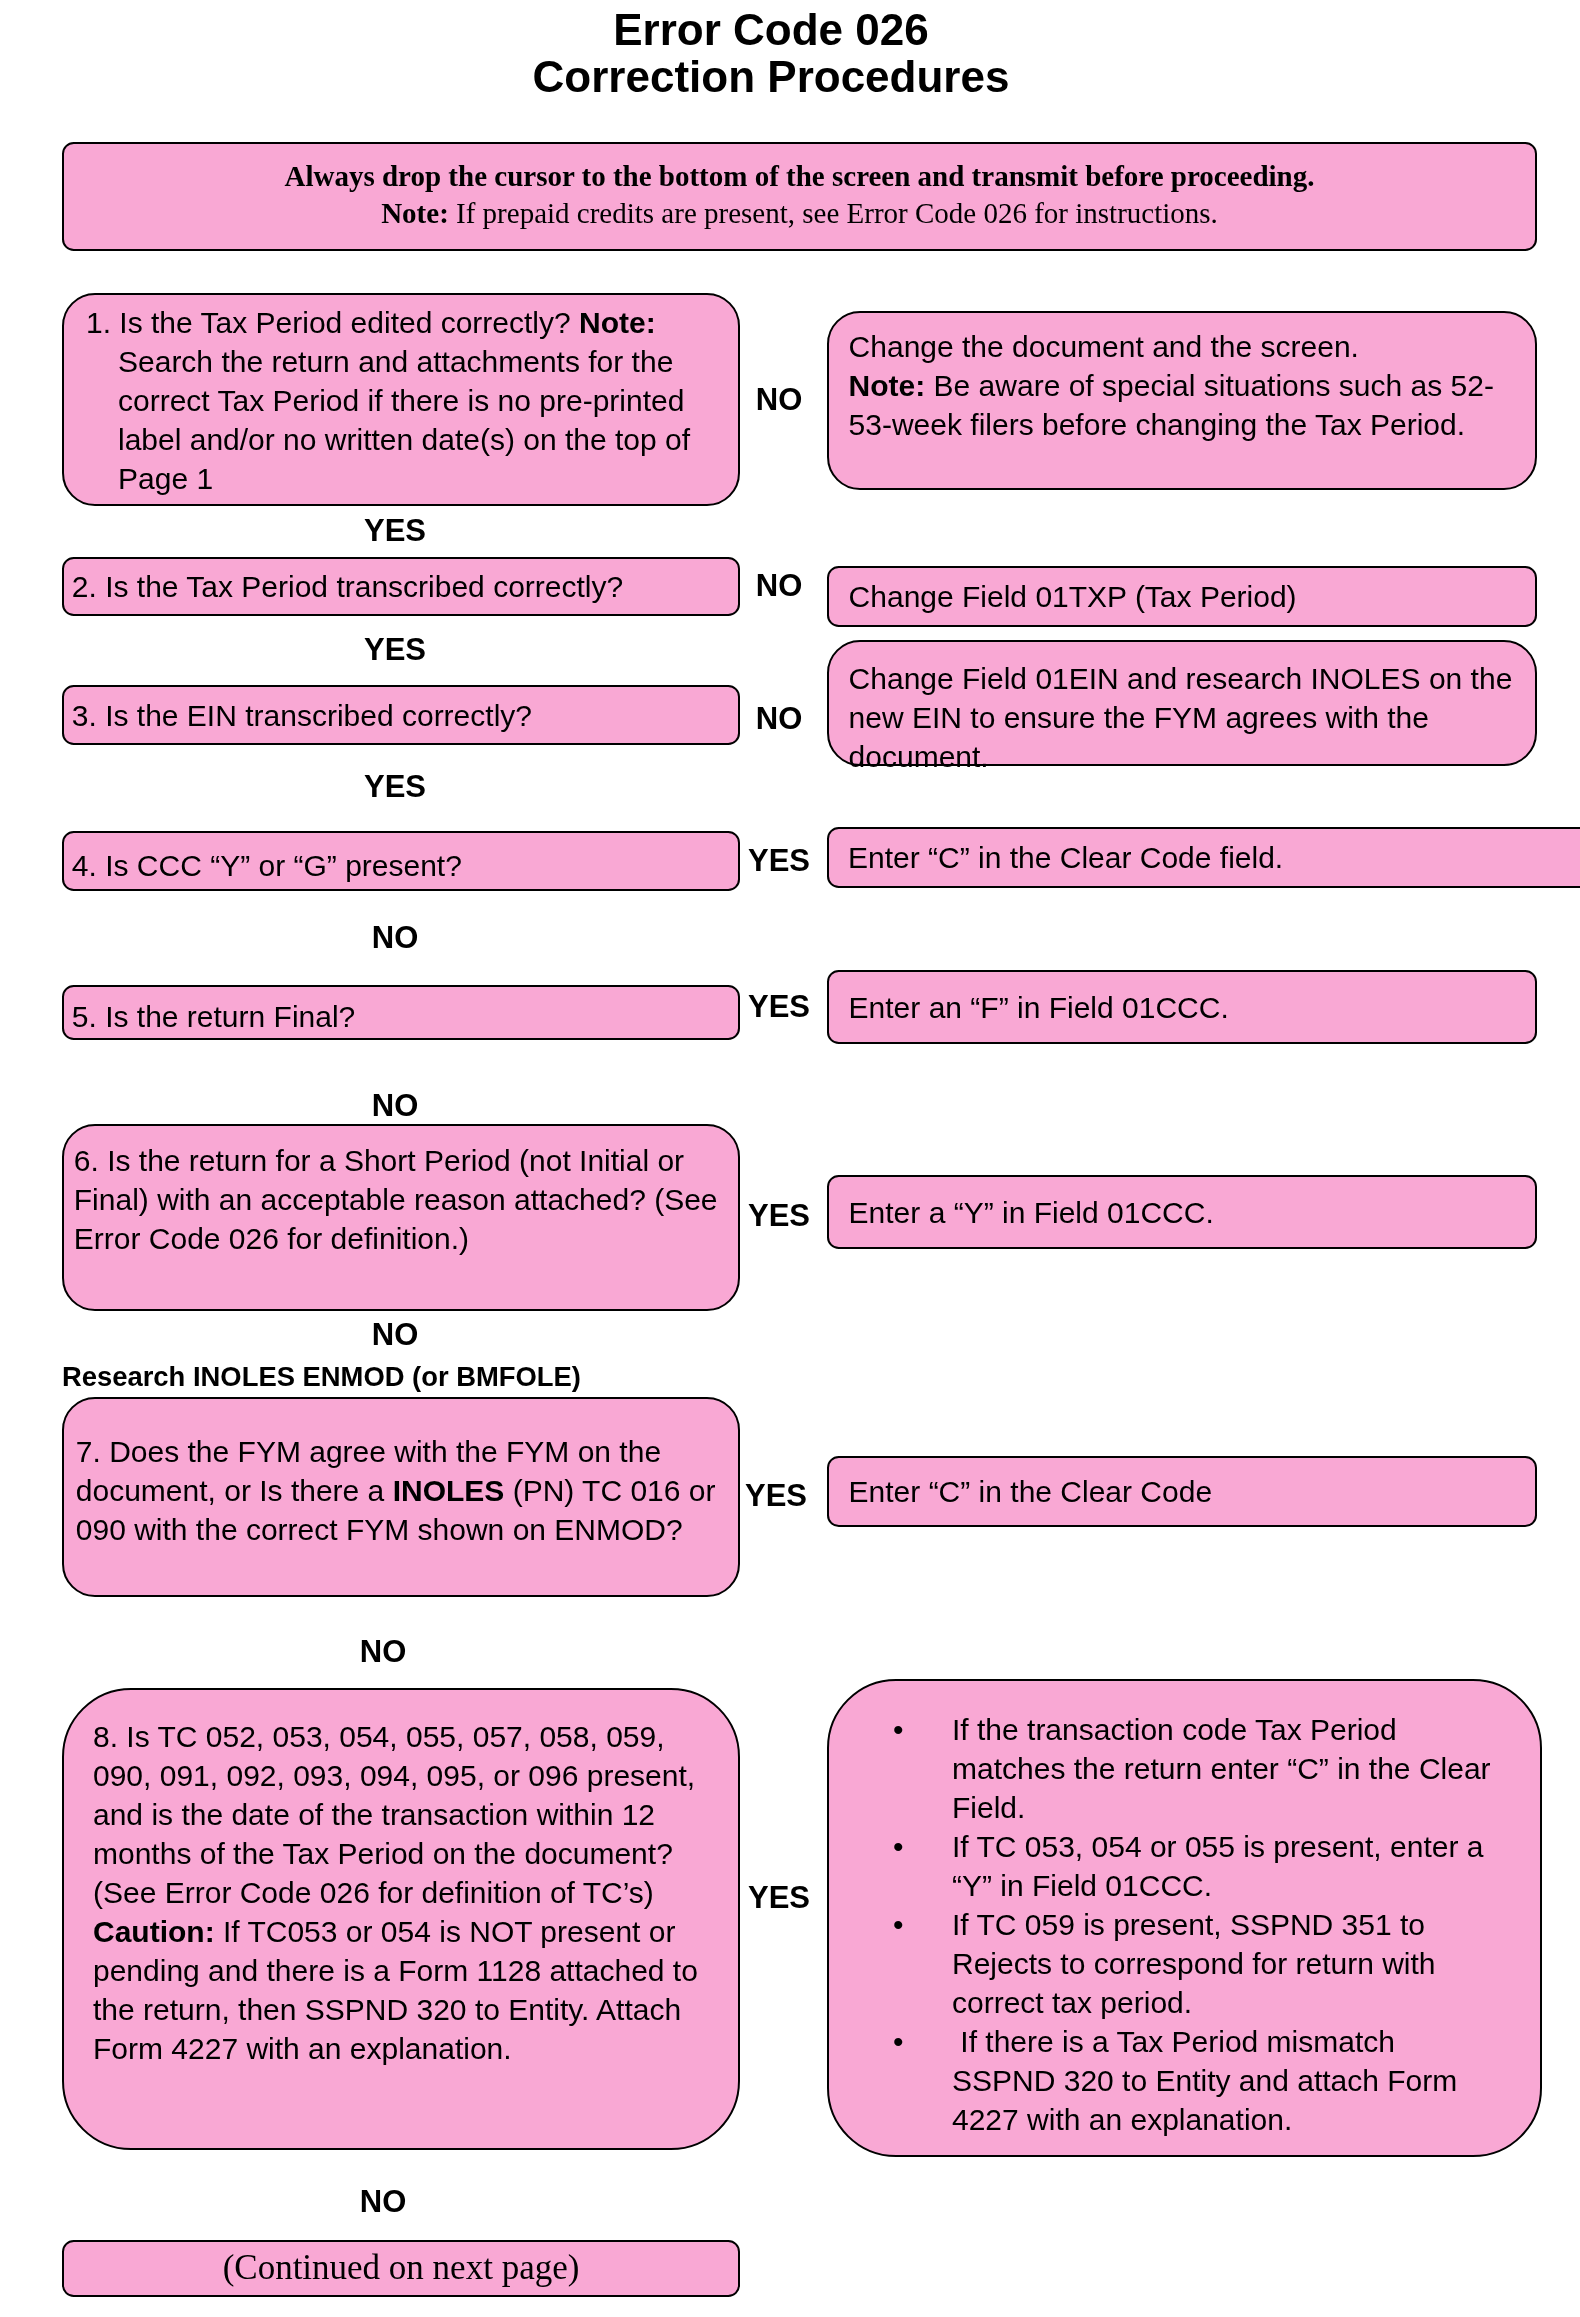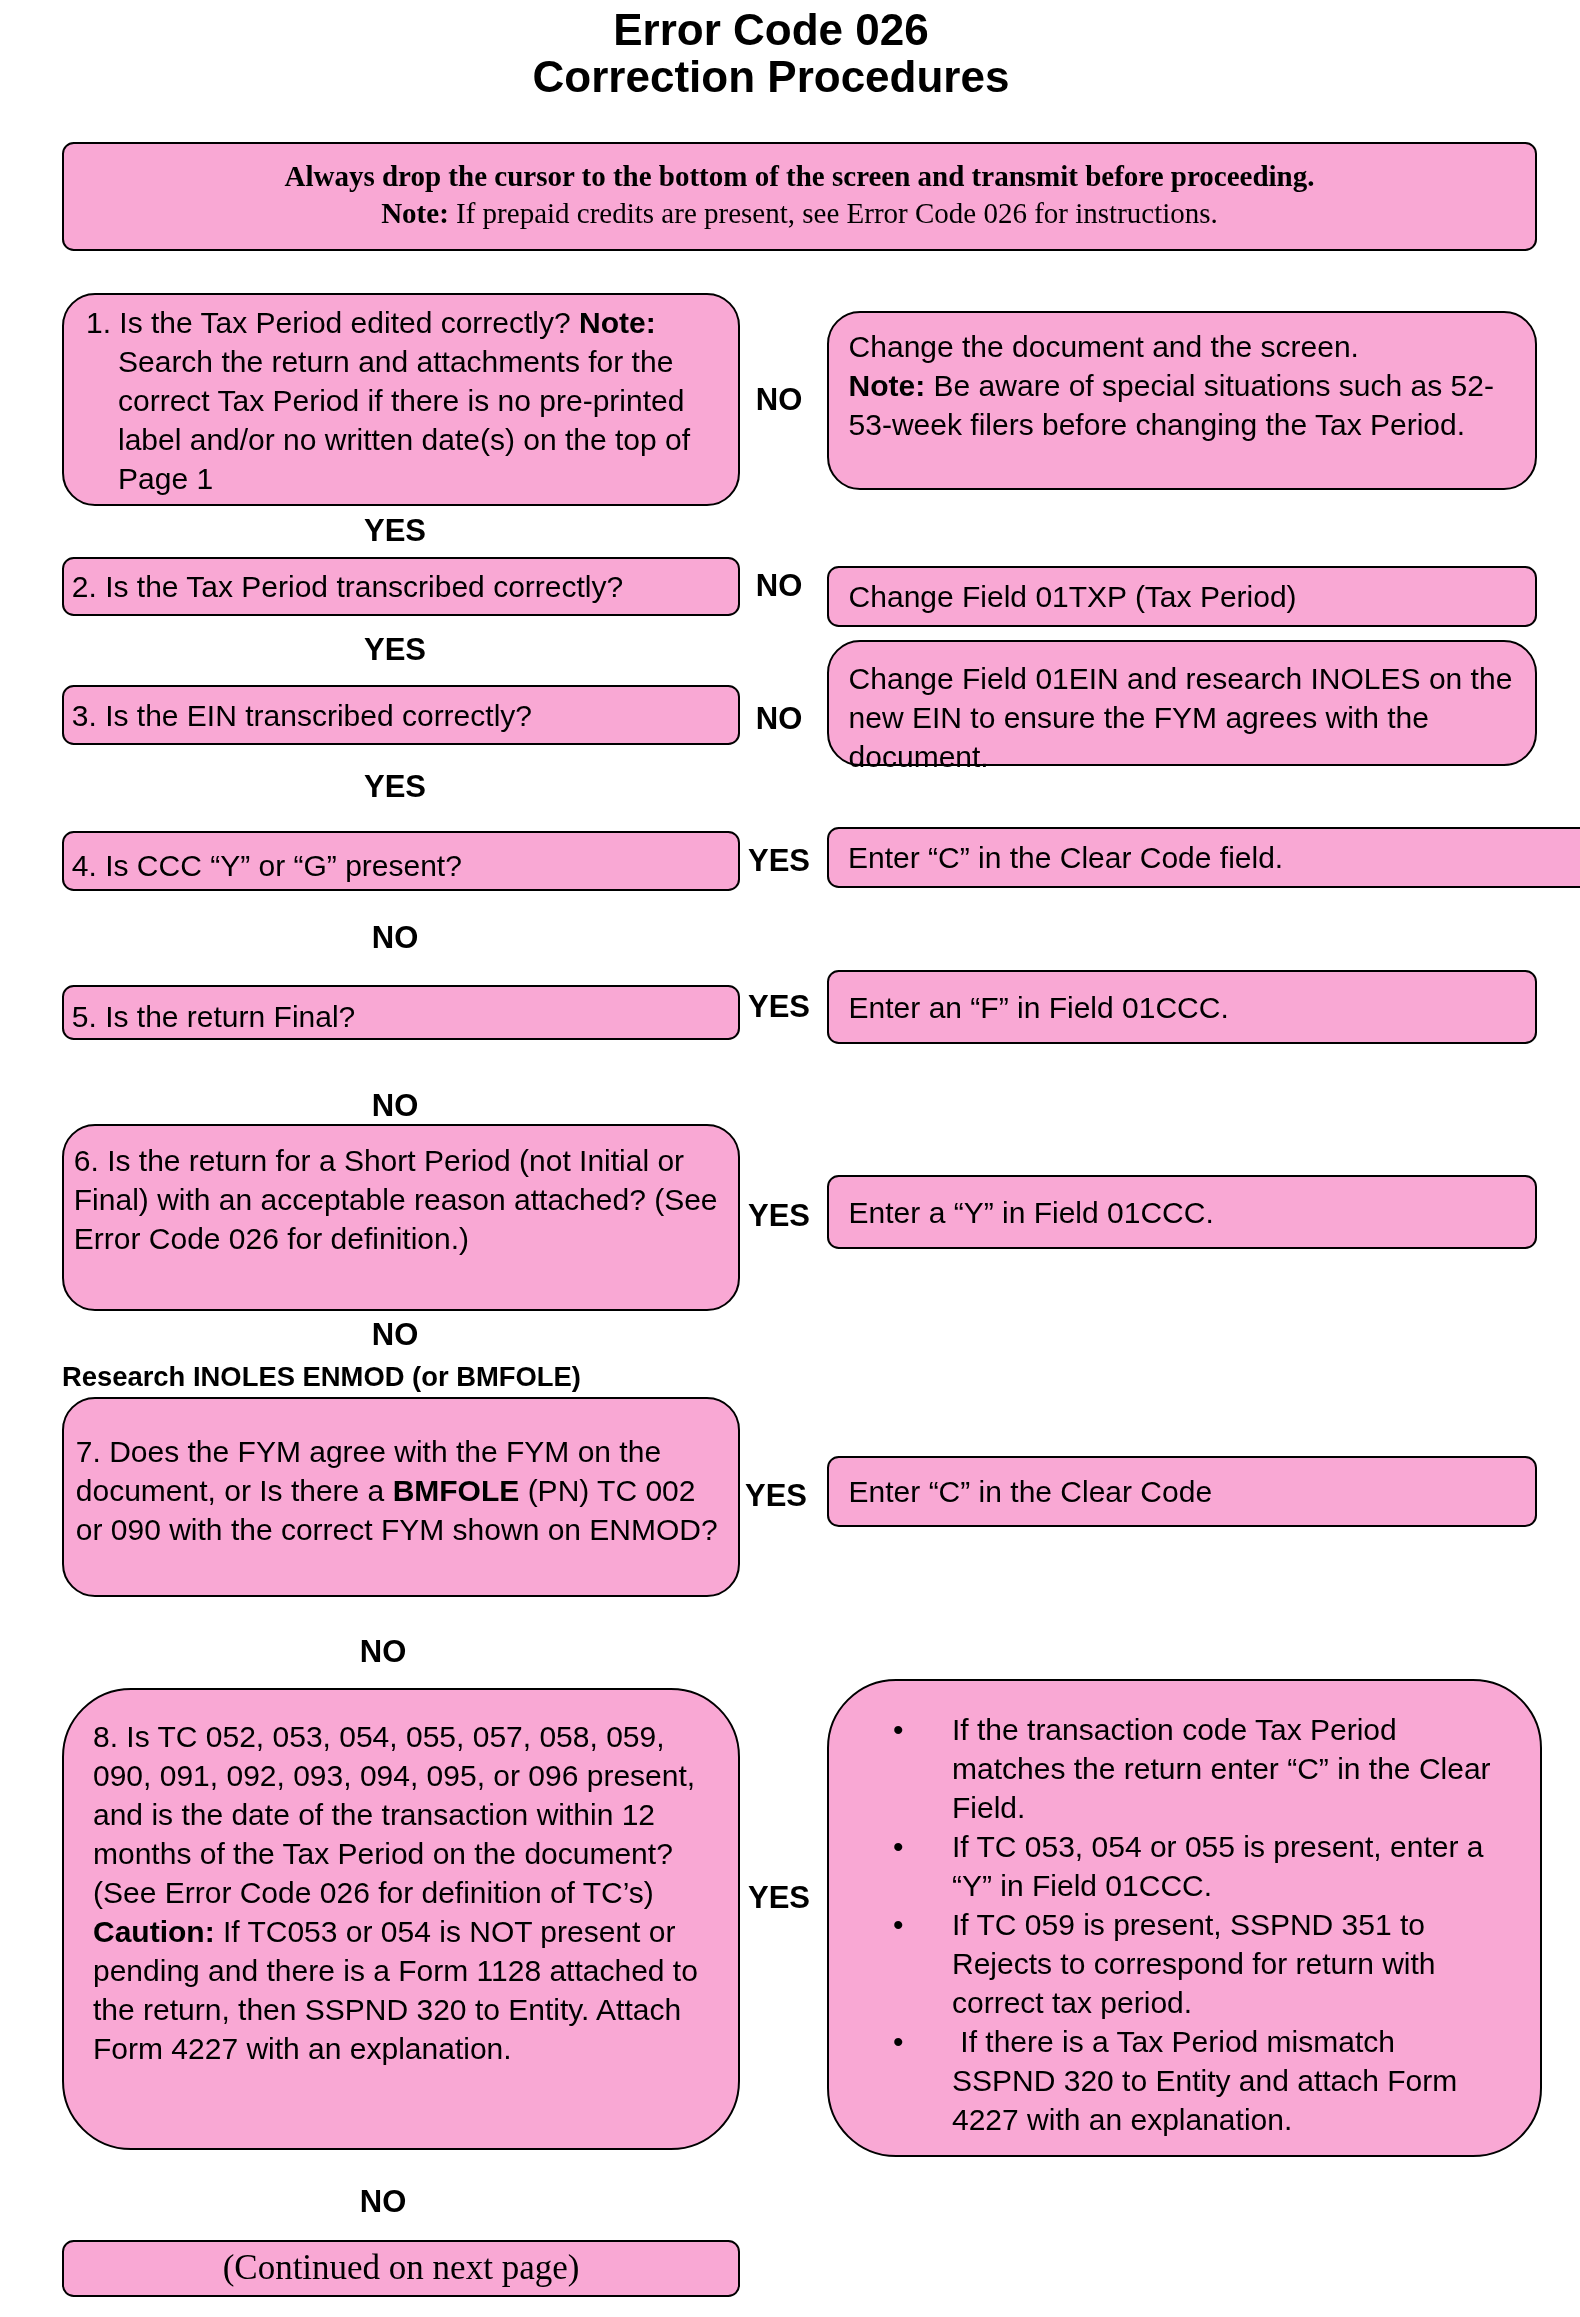--- a/index.html
+++ b/index.html
@@ -56,21 +56,21 @@
 <div class="lbl" style="left:740px; top:989px; width:78px;">YES</div>
 <div class="box r-sm txt q" style="left:827px; top:970px; width:710px; height:74px; padding-left:19.6px;">Enter an “F” in Field 01CCC.</div>
 <div class="lbl" style="left:297px; top:1088px; width:196px;">NO</div>
 
 <div class="box r-md txt" style="left:62px; top:1124px; width:678px; height:187px; padding:14.7px 9.8px 0 9.8px;">6. Is the return for a Short Period (not Initial or Final) with an acceptable reason attached?  (See Error Code 026 for definition.)</div>
 <div class="lbl" style="left:740px; top:1198px; width:78px;">YES</div>
 <div class="box r-sm txt q" style="left:827px; top:1175px; width:710px; height:74px; padding-left:19.6px;">Enter a “Y” in Field 01CCC.</div>
 <div class="lbl" style="left:297px; top:1317px; width:196px;">NO</div>
 <div class="abs" style="left:62px; top:1362px; width:678px; text-align:left; font-weight:bold; font-size:27.4px; line-height:29px;">Research INOLES ENMOD (or BMFOLE)</div>
 
-<div class="box r-md txt" style="left:62px; top:1397px; width:678px; height:200px; padding:33px 9.8px 0 11.8px;"><span>7. Does the FYM agree with the FYM on the document, or Is there a </span><b>BMFOLE</b><span> (PN) TC 002 or 090 with the correct FYM shown on ENMOD?</span></div>
+<div class="box r-md txt" style="left:62px; top:1397px; width:678px; height:200px; padding:33px 9.8px 0 11.8px;"><span>7. Does the FYM agree with the FYM on the document, or Is there a </span><b>INOLES</b><span> (PN) TC 016 or 090 with the correct FYM shown on ENMOD?</span></div>
 <div class="lbl" style="left:737px; top:1478px; width:78px;">YES</div>
 <div class="box r-sm txt q" style="left:827px; top:1456px; width:710px; height:71px; padding-left:19.6px;">Enter “C” in the Clear Code</div>
 <div class="lbl" style="left:285px; top:1634px; width:196px;">NO</div>
 
 <div class="box r-lg txt" style="left:62px; top:1688px; width:678px; height:462px; padding:27.4px 7.8px 0 29px;"><div>8. Is TC 052, 053, 054, 055, 057, 058, 059, 090, 091, 092, 093, 094, 095, or 096 present, and is the date of the transaction within 12 months of the Tax Period on the document?  (See Error Code 026 for definition of TC’s)</div><b>Caution:</b><span> If TC053 or 054 is NOT present or pending and there is a Form 1128 attached to the return, then SSPND 320 to Entity. Attach Form 4227 with an explanation.</span></div>
 <div class="lbl" style="left:740px; top:1880px; width:78px;">YES</div>
 <div class="box r-lg txt" style="left:827px; top:1679px; width:715px; height:478px; padding:29px 39px 0 0;">
   <ul class="bullets">
     <li><span class="dot">•</span><span>If the transaction code Tax Period matches the return enter “C” in the Clear Field.</span></li>
     <li><span class="dot">•</span><span>If TC 053, 054 or 055 is present, enter a “Y” in Field 01CCC.</span></li>

